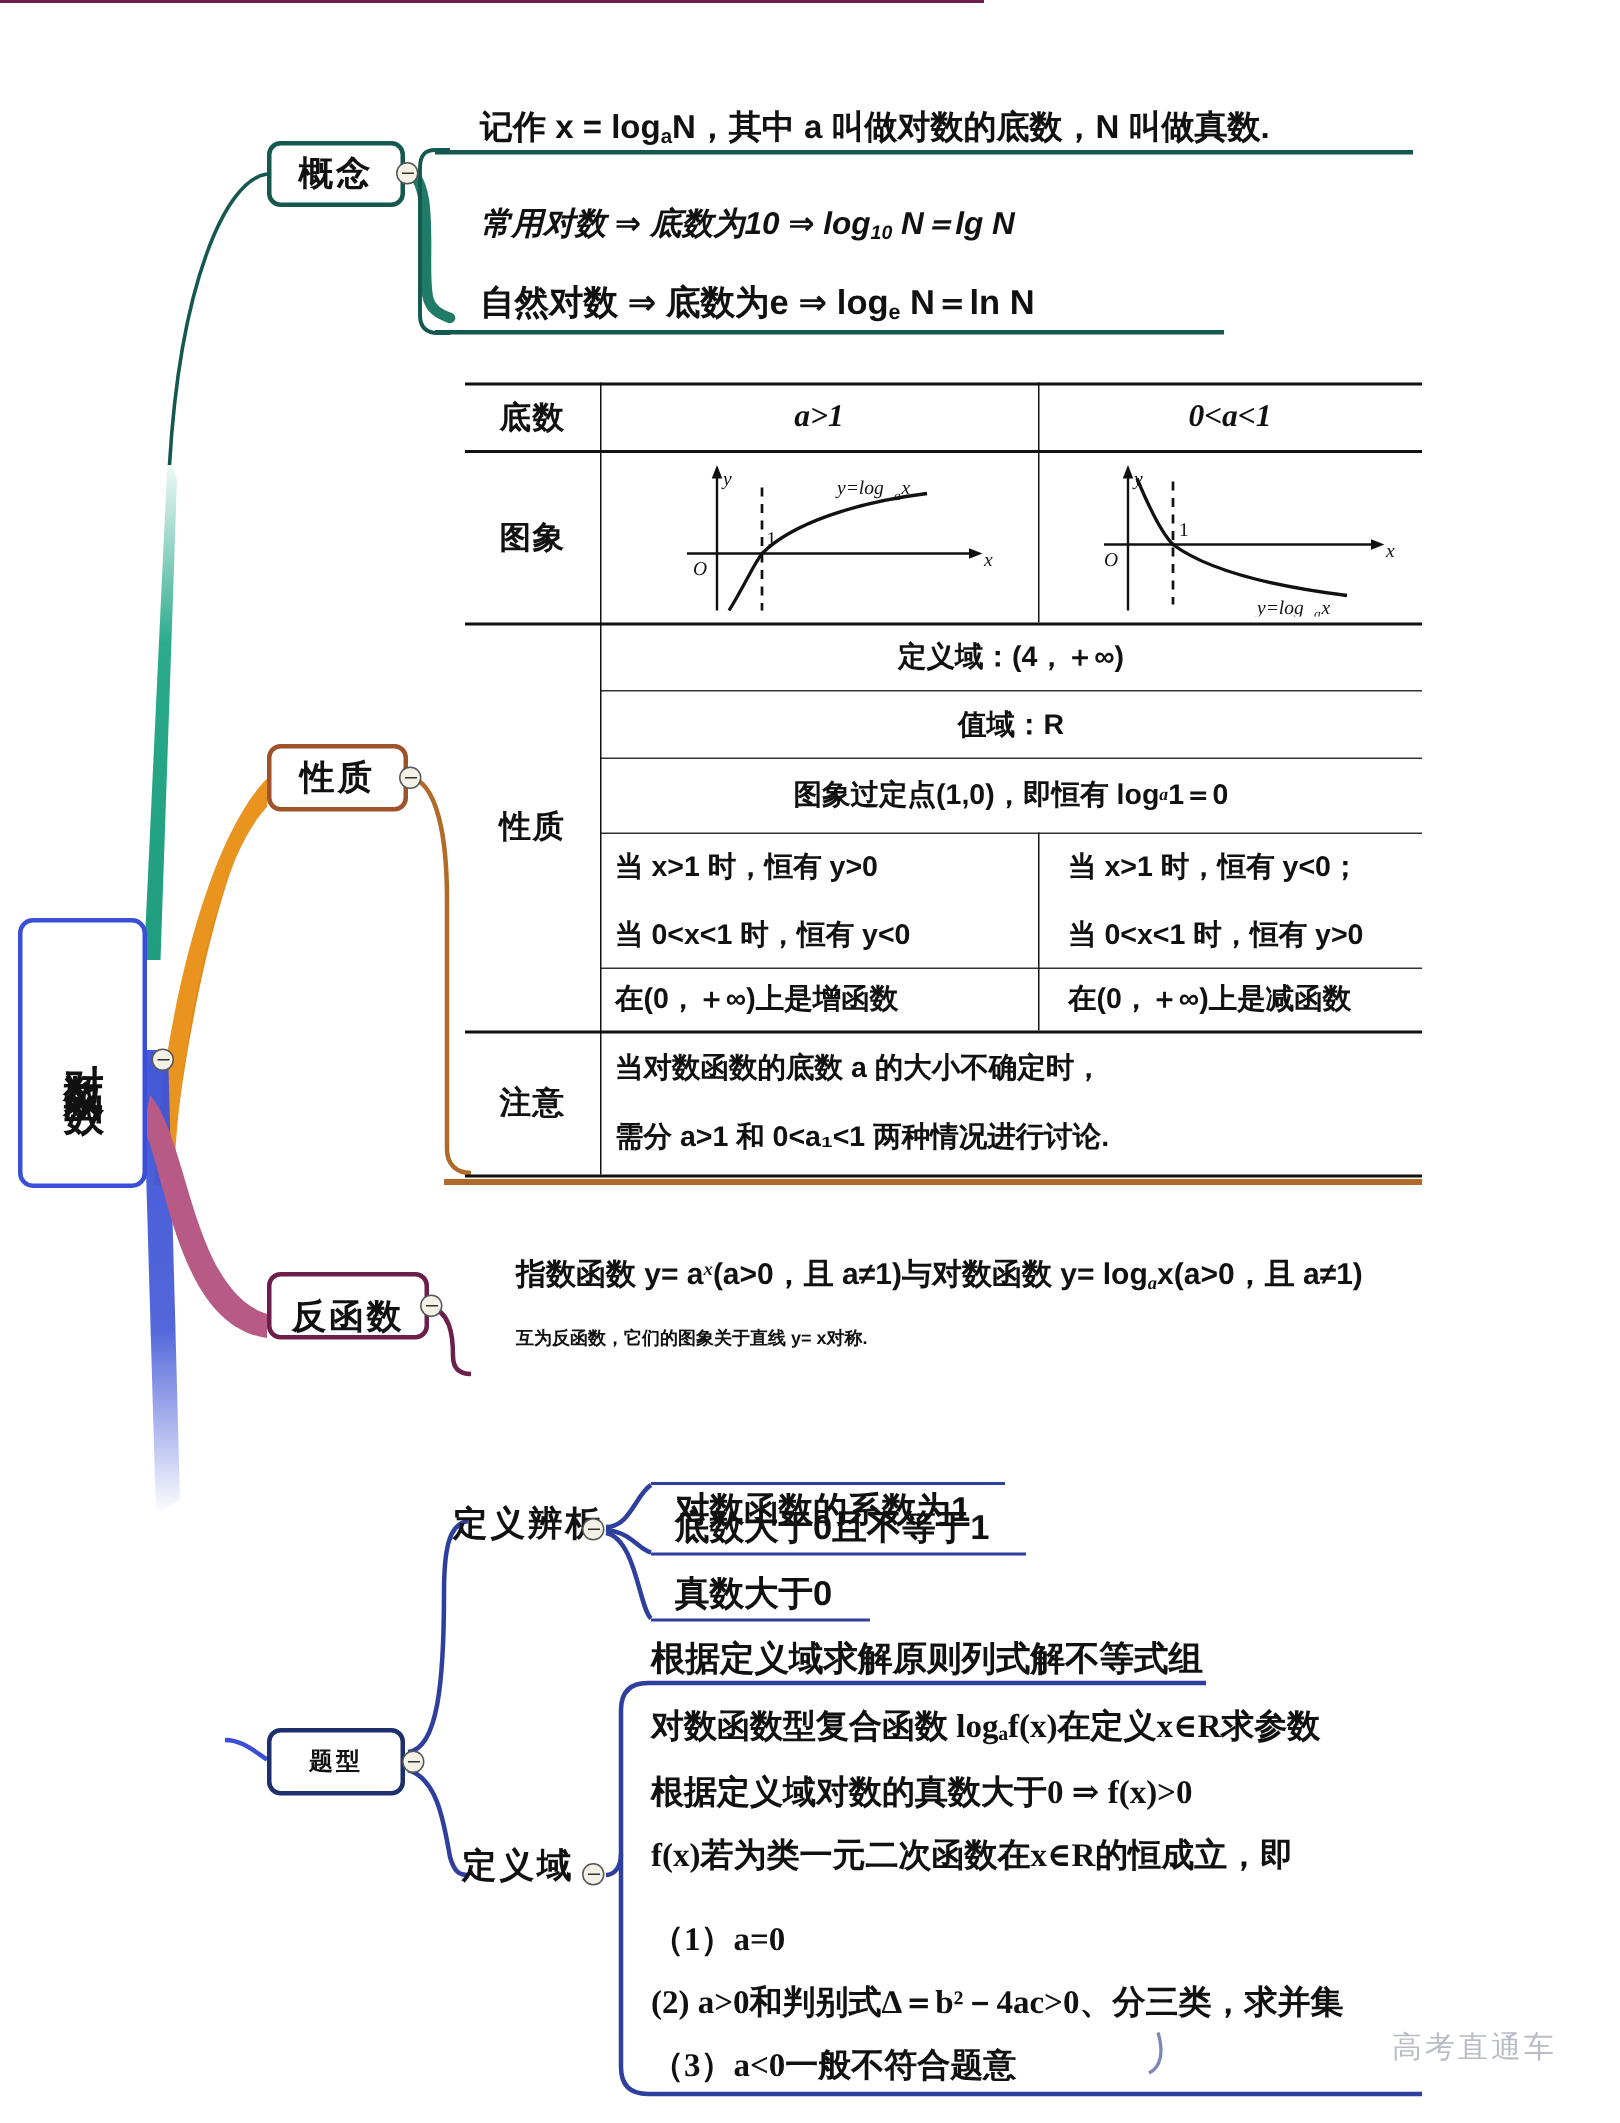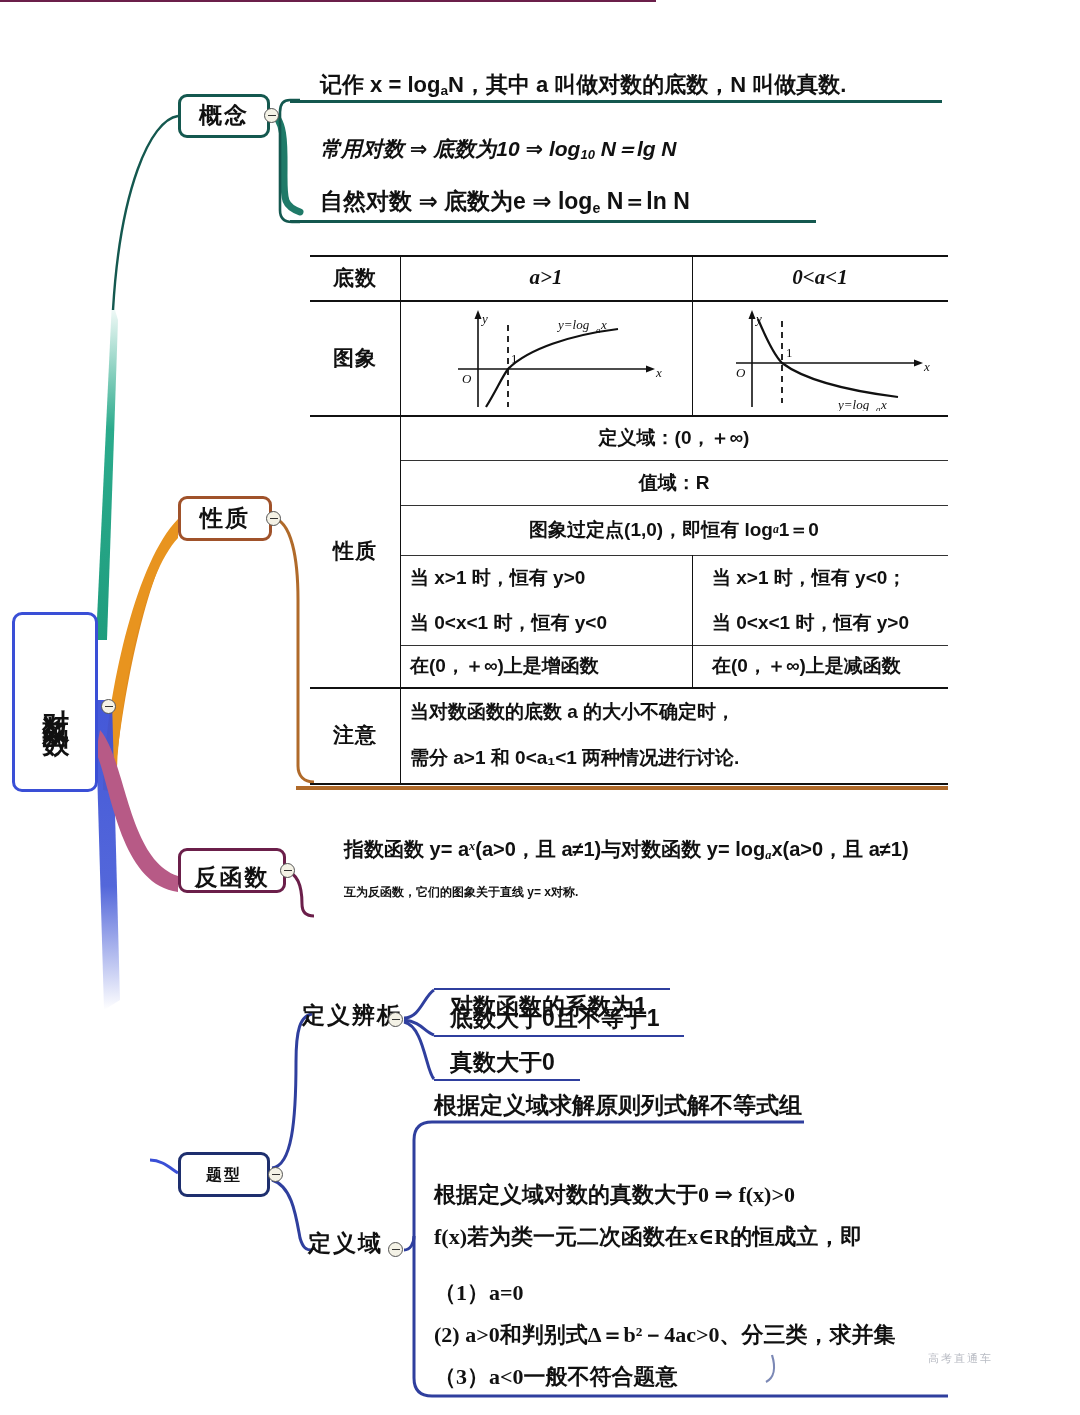--- a/index.html
+++ b/index.html
@@ -81,21 +81,21 @@
   .dline{position:absolute;white-space:nowrap;font-weight:bold;font-size:22px;
          font-family:"Liberation Serif","DejaVu Serif",serif;}
   #d1{left:434px;top:1136px;}
   #d2{left:434px;top:1180px;}
   #d3{left:434px;top:1222px;}
   #d4{left:434px;top:1278px;}
   #d5{left:434px;top:1320px;}
   #d6{left:434px;top:1362px;}
 
   
-  #watermark{position:absolute;left:928px;top:1351px;font-size:11px;color:#b9bcc4;
+  #watermark{position:absolute;left:928px;top:1351px;font-size:20px;color:#b9bcc4;
              letter-spacing:2px;white-space:nowrap;}
 </style>
 </head>
 <body>
 
 <div class="stage">
 
   <svg class="wires" viewBox="0 0 1080 1415">
     <defs>
       <linearGradient id="gGreen" x1="0" y1="1" x2="0" y2="0">
@@ -231,21 +231,21 @@
         <text x="194" y="64" font-size="13" font-style="italic" font-family="serif" fill="#111">x</text>
         <text x="6" y="70" font-size="13" font-style="italic" font-family="serif" fill="#111">O</text>
         <text x="56" y="50" font-size="13" font-family="serif" fill="#111">1</text>
         <text x="108" y="102" font-size="13" font-style="italic" font-family="serif" fill="#111">y=log</text>
         <text x="146" y="105" font-size="9" font-style="italic" font-family="serif" fill="#111">a</text>
         <text x="151" y="102" font-size="13" font-style="italic" font-family="serif" fill="#111">x</text>
       </svg>
     </div>
 
     <div class="cell rowhead" style="left:0;top:160px;width:90px;height:272px;">性质</div>
-    <div class="cell bodytxt" style="left:90px;top:160px;width:548px;height:45px;">定义域：(0，＋∞)</div>
+    <div class="cell bodytxt" style="left:90px;top:160px;width:548px;height:45px;">定义域：(4，＋∞)</div>
     <div class="cell bodytxt" style="left:90px;top:205px;width:548px;height:45px;">值域：R</div>
     <div class="cell bodytxt" style="left:90px;top:250px;width:548px;height:50px;">
       <span>图象过定点(1,0)，即恒有 log</span>
         <sub class="it">a</sub>
         <span>1＝0</span>
     </div>
     <div class="cell left bodytxt" style="left:90px;top:300px;width:292px;height:45px;">当 x&gt;1 时，恒有 y&gt;0</div>
     <div class="cell left bodytxt" style="left:90px;top:345px;width:292px;height:45px;">当 0&lt;x&lt;1 时，恒有 y&lt;0</div>
     <div class="cell left bodytxt" style="left:392px;top:300px;width:246px;height:45px;">当 x&gt;1 时，恒有 y&lt;0；</div>
     <div class="cell left bodytxt" style="left:392px;top:345px;width:246px;height:45px;">当 0&lt;x&lt;1 时，恒有 y&gt;0</div>
@@ -283,20 +283,21 @@
   <div class="bitem" id="b2">底数大于0且不等于1</div>
   <div class="bline" id="b2u"></div>
   <div class="bitem" id="b3">真数大于0</div>
   <div class="bline" id="b3u"></div>
 
   <div class="plainlabel" id="label-dingyiyu">定义域</div>
   <div class="toggle" style="left:388px;top:1242px;"></div>
 
   <div class="bitem" id="b4">根据定义域求解原则列式解不等式组</div>
 
+  <div class="dline" id="d1">对数函数型复合函数 logₐf(x)在定义x∈R求参数</div>
   <div class="dline" id="d2">根据定义域对数的真数大于0 ⇒ f(x)&gt;0</div>
   <div class="dline" id="d3">f(x)若为类一元二次函数在x∈R的恒成立，即</div>
   <div class="dline" id="d4">（1）a=0</div>
   <div class="dline" id="d5">(2) a&gt;0和判别式Δ＝b²－4ac&gt;0、分三类，求并集</div>
   <div class="dline" id="d6">（3）a&lt;0一般不符合题意</div>
 
   <div id="watermark">高考直通车</div>
 </div>
 
 </body></html>

